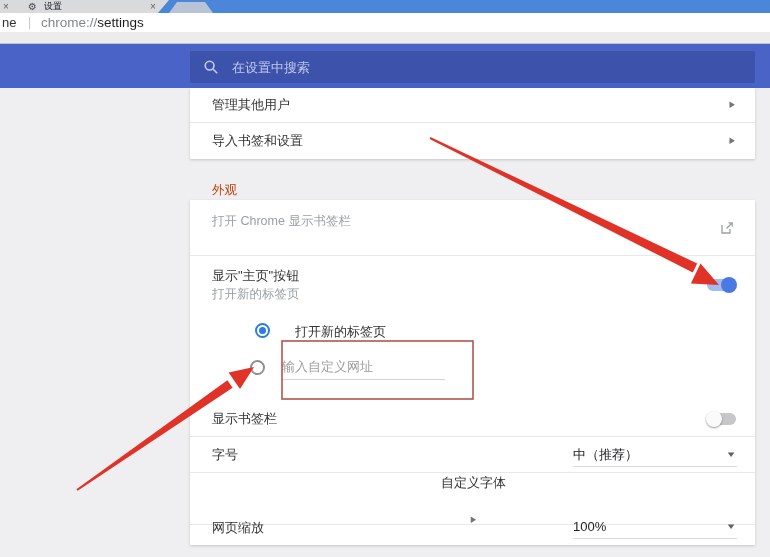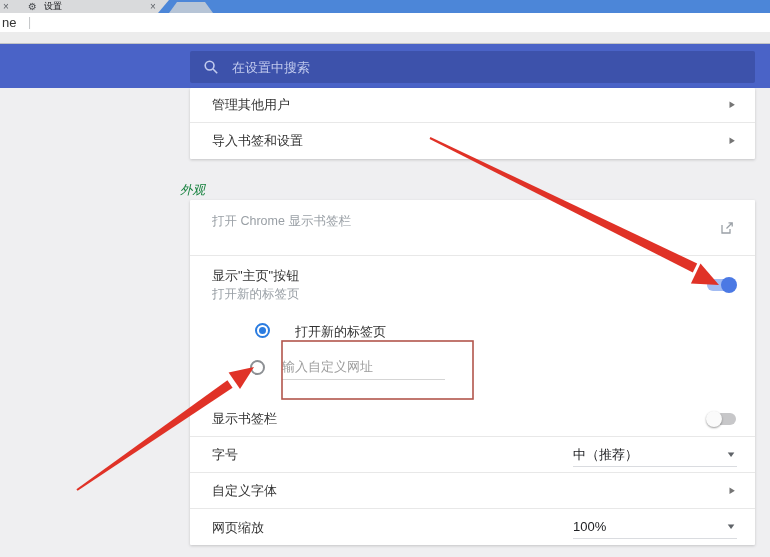--- a/index.html
+++ b/index.html
@@ -38,37 +38,37 @@
 
   
   .card { position:absolute; left:190px; width:565px; background:#fff; box-shadow:0 1px 3px rgba(0,0,0,.18); border-radius:1px; }
   #card-top { top:88px; height:71px; }
   .c1row { position:relative; height:35px; display:flex; align-items:center; padding:0 20px 0 22px; cursor:pointer; }
   .c1row.b { border-bottom:1px solid #e8e8e8; }
   .rowlabel { font-size:13px; color:#333; }
   .spacer { flex:1; }
   .chev { font-size:7px; color:#757575; transform:scaleY(1.2); }
 
-  #section-label { position:absolute; left:180px; top:182px; font-size:12.5px; color:#15803d;font-style:italic; }
+  #section-label { position:absolute; left:212px; top:182px; font-size:12.5px; color:#c2410c; }
 
   #card-main { top:200px; height:345px; }
   .mrow { position:absolute; left:0; width:565px; }
   .b { border-bottom:1px solid #e8e8e8; }
   .two-line { padding:11px 20px 0 22px; }
   .title { font-size:13px; color:#333; line-height:16px; }
   .subtitle { font-size:12.5px; color:#9aa0a6; line-height:16px; margin-top:2px; }
   .single { display:flex; align-items:center; padding:0 20px 0 22px; }
 
   #row-theme { top:0; height:56px; }
   #row-home { top:57px; height:55px; }
   #row-radio1 { top:112px; height:38px; }
   #row-radio2 { top:150px; height:52px; }
   #row-bookmarks { top:202px; height:35px; }
   #row-fontsize { top:238px; height:35px; position:absolute; }
-  #row-fonts { top:274px; height:35px; }
+  #row-fonts { top:274px; height:51px;flex-direction:column; }
   #row-zoom { top:310px; height:35px; }
 
   .ext-icon { position:absolute; right:20px; top:20px; cursor:pointer; }
 
   
   .toggle { position:absolute; right:19px; width:29px; height:12px; border-radius:7px; cursor:pointer; }
   .toggle.on { background:#a3bcf2; }
   .toggle.off { background:#c7c7c9; }
   .knob { position:absolute; top:-2px; width:16px; height:16px; border-radius:50%; }
   .toggle.on .knob { right:-1px; background:#4b79e4; }
@@ -106,20 +106,21 @@
     <div id="inactive-tab"></div>
     <span id="partial-x" class="tab-x">×</span>
     <span id="tab-fav">⚙</span>
     <span id="tab-title">设置</span>
     <span id="tab-close" class="tab-x">×</span>
   </div>
 
   <div id="addressbar">
     <span id="url-frag">ne</span>
     <span id="url-sep">|</span>
+    <span id="omnibox"><span class="scheme">chrome://</span><span class="path">settings</span></span>
   </div>
 
   <div id="band"></div>
 
   <div id="hdr">
     <div id="searchbox">
       <svg width="16" height="16" viewBox="0 0 16 16">
         <circle cx="6.6" cy="6.6" r="4.4" fill="none" stroke="#c2cbee" stroke-width="1.6"></circle>
         <line x1="10" y1="10" x2="14.2" y2="14.2" stroke="#c2cbee" stroke-width="1.6"></line>
       </svg>

